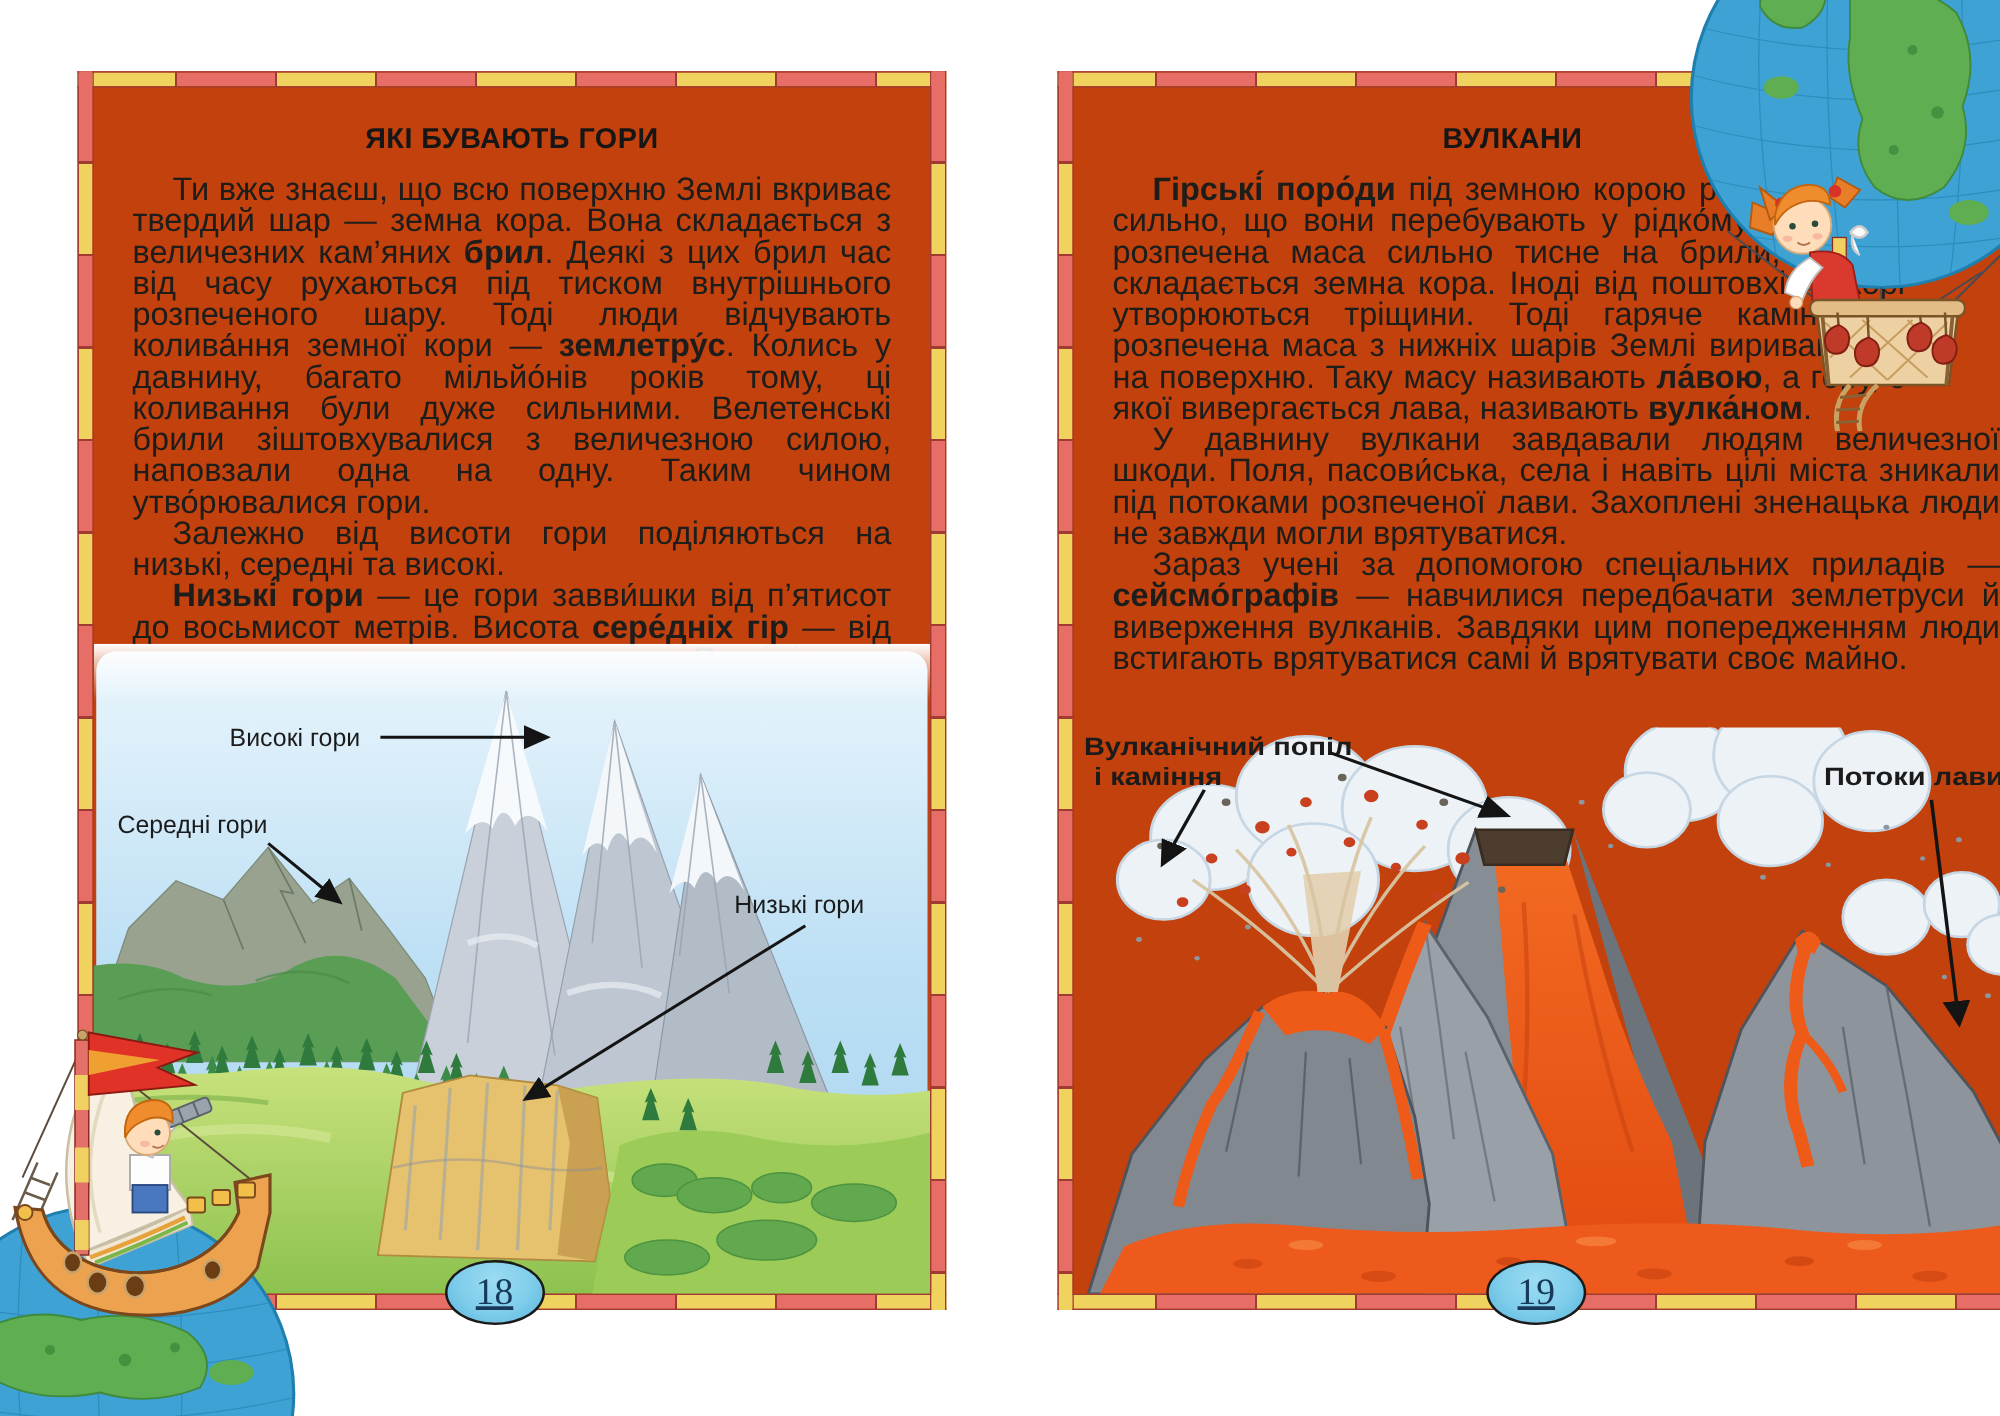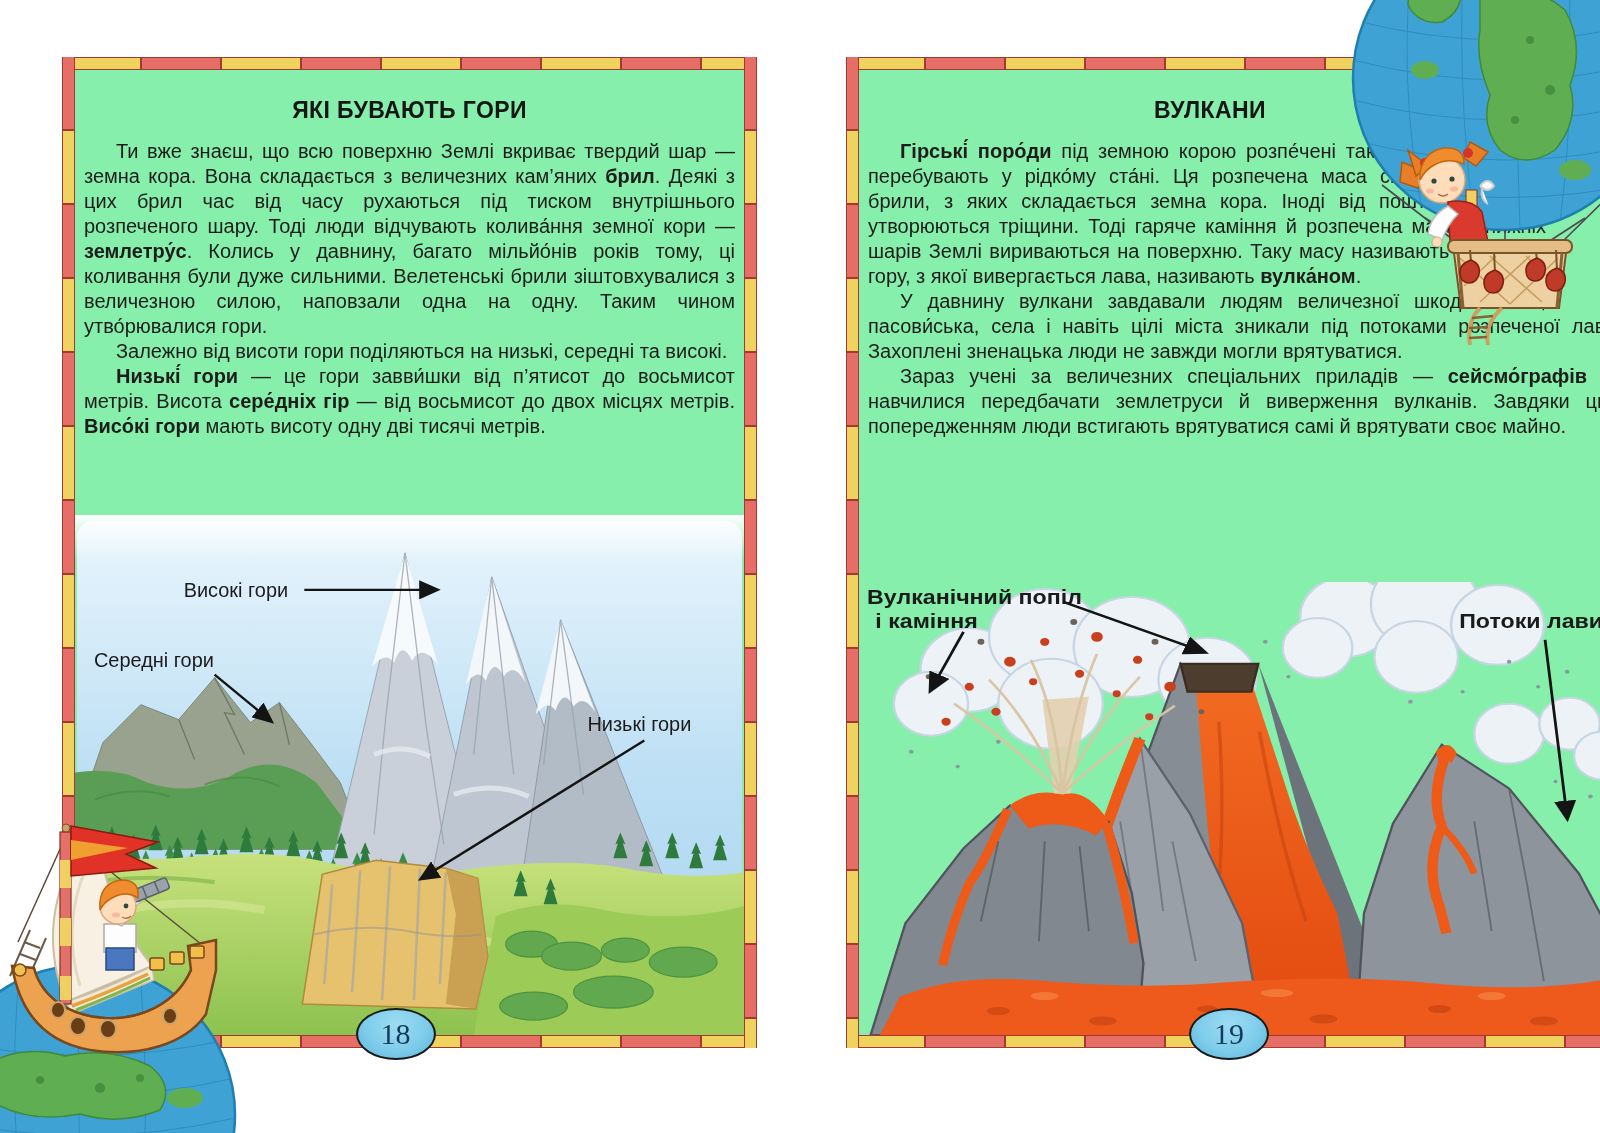--- a/index.html
+++ b/index.html
@@ -1,21 +1,21 @@
 <!DOCTYPE html>
 <html><head>
 <meta charset="utf-8">
 <style>
   html,body{margin:0;padding:0;}
   body{
     width:1600px;height:1133px;position:relative;background:#ffffff;
     font-family:"Liberation Sans", sans-serif;overflow:hidden;
   }
   .page{
-    position:absolute;top:57px;height:991px;background:#86efac;
+    position:absolute;top:57px;height:991px;background:#c2410c;
   }
   .page-left{left:62px;width:695px;}
   .page-right{left:846px;width:798px;}
   
   .strip{position:absolute;z-index:3;}
   .strip.h{left:0;right:0;height:13px;
     background:repeating-linear-gradient(90deg,#f0d25e 0 78px,#a03a32 78px 80px,#e66e66 80px 158px,#a03a32 158px 160px);
     border-top:1.5px solid #a03a32;border-bottom:1.5px solid #a03a32;box-sizing:border-box;}
   .strip.v{top:0;bottom:0;width:13px;
     background:repeating-linear-gradient(180deg,#e66e66 0 72px,#a03a32 72px 74px,#f0d25e 74px 146px,#a03a32 146px 148px);
@@ -23,38 +23,38 @@
   .strip.top{top:0;} .strip.bottom{bottom:0;}
   .strip.left{left:0;} .strip.right{right:0;}
 
   .content{position:absolute;left:13px;right:13px;top:13px;bottom:13px;z-index:1;}
   .title{
     text-align:center;font-weight:bold;font-size:23px;letter-spacing:.4px;color:#161616;
     margin:27px 0 15px 0;
   }
   .page-right .title{margin-right:70px;}
   .bodytext{
-    padding:0 9px;font-size:20px;line-height:25px;color:#1d1d1b;
+    padding:0 31px;font-size:26px;line-height:25px;color:#1d1d1b;
     text-align:justify;
   }
   .bodytext p{margin:0;text-indent:32px;}
   .bodytext b{font-weight:bold;}
   .float-spacer{float:right;width:78px;height:172px;margin-left:6px;margin-right:-8px;}
 
   .illus{position:absolute;left:13px;right:13px;bottom:13px;z-index:2;}
   .illus-mountains{top:458px;}
   .illus-volcano{top:525px;font-weight:bold;}
   .illus svg{display:block;width:100%;height:100%;}
 
   .pagenum{
     position:absolute;bottom:-12px;left:48%;transform:translateX(-50%);
     width:76px;height:48px;border-radius:50%;z-index:4;
     background:radial-gradient(ellipse at 50% 30%,#9bdcf2 0%,#7fcdeb 55%,#58b4d9 100%);
     border:2.5px solid #1a1a1a;display:flex;align-items:center;justify-content:center;
-    font-family:"Liberation Serif", serif;font-size:30px;color:#173a5c;
+    font-family:"Liberation Serif", serif;font-size:30px;color:#173a5c;text-decoration:underline;
   }
   .deco{position:absolute;z-index:6;pointer-events:none;}
   .deco-balloon{left:1330px;top:0;width:270px;height:345px;}
   .deco-ship{left:0;top:818px;width:245px;height:315px;}
   .svglabel{font-family:"Liberation Sans",sans-serif;font-size:20px;fill:#1b1b1b;}
 </style>
 </head>
 <body>
 
 <div class="page page-left">
@@ -191,21 +191,21 @@
   <div class="strip h bottom"></div>
   <div class="strip v left"></div>
   <div class="strip v right"></div>
 
   <div class="content">
     <div class="title">ВУЛКАНИ</div>
     <div class="bodytext">
       <div class="float-spacer"></div>
       <p><b>Гірські́ поро́ди</b><span> під земною корою розпе́чені так сильно, що вони перебувають у рідко́му ста́ні. Ця розпечена маса сильно тисне на брили,  з яких складається земна кора. Іноді від поштовхів у корі утворюються тріщини. Тоді гаряче каміння й розпечена маса з нижніх шарів Землі вириваються на поверхню. Таку масу називають </span><b>ла́вою</b><span>,  а гору,  з якої вивергається лава,  називають </span><b>вулка́ном</b><span>.</span></p>
       <p><span>У давнину вулкани завдавали людям величезної шкоди. Поля,  пасови́ська,  села і навіть цілі міста зникали під потоками розпеченої лави. Захоплені зненацька люди не завжди могли врятуватися.</span></p>
-      <p><span>Зараз учені за величезних спеціальних приладів — </span><b>сейсмо́графів</b><span> — навчилися передбачати землетруси й виверження вулканів. Завдяки цим попередженням люди встигають врятуватися самі й врятувати своє майно.</span></p>
+      <p><span>Зараз учені за допомогою спеціальних приладів — </span><b>сейсмо́графів</b><span> — навчилися передбачати землетруси й виверження вулканів. Завдяки цим попередженням люди встигають врятуватися самі й врятувати своє майно.</span></p>
     </div>
   </div>
 
   <div class="illus illus-volcano">
     <svg viewBox="0 0 665 454" preserveAspectRatio="none">
       <defs>
         <linearGradient id="lavaG" x1="0" y1="0" x2="0" y2="1">
           <stop offset="0" stop-color="#f26a22"></stop>
             <stop offset="1" stop-color="#e2490f"></stop>
         </linearGradient>

